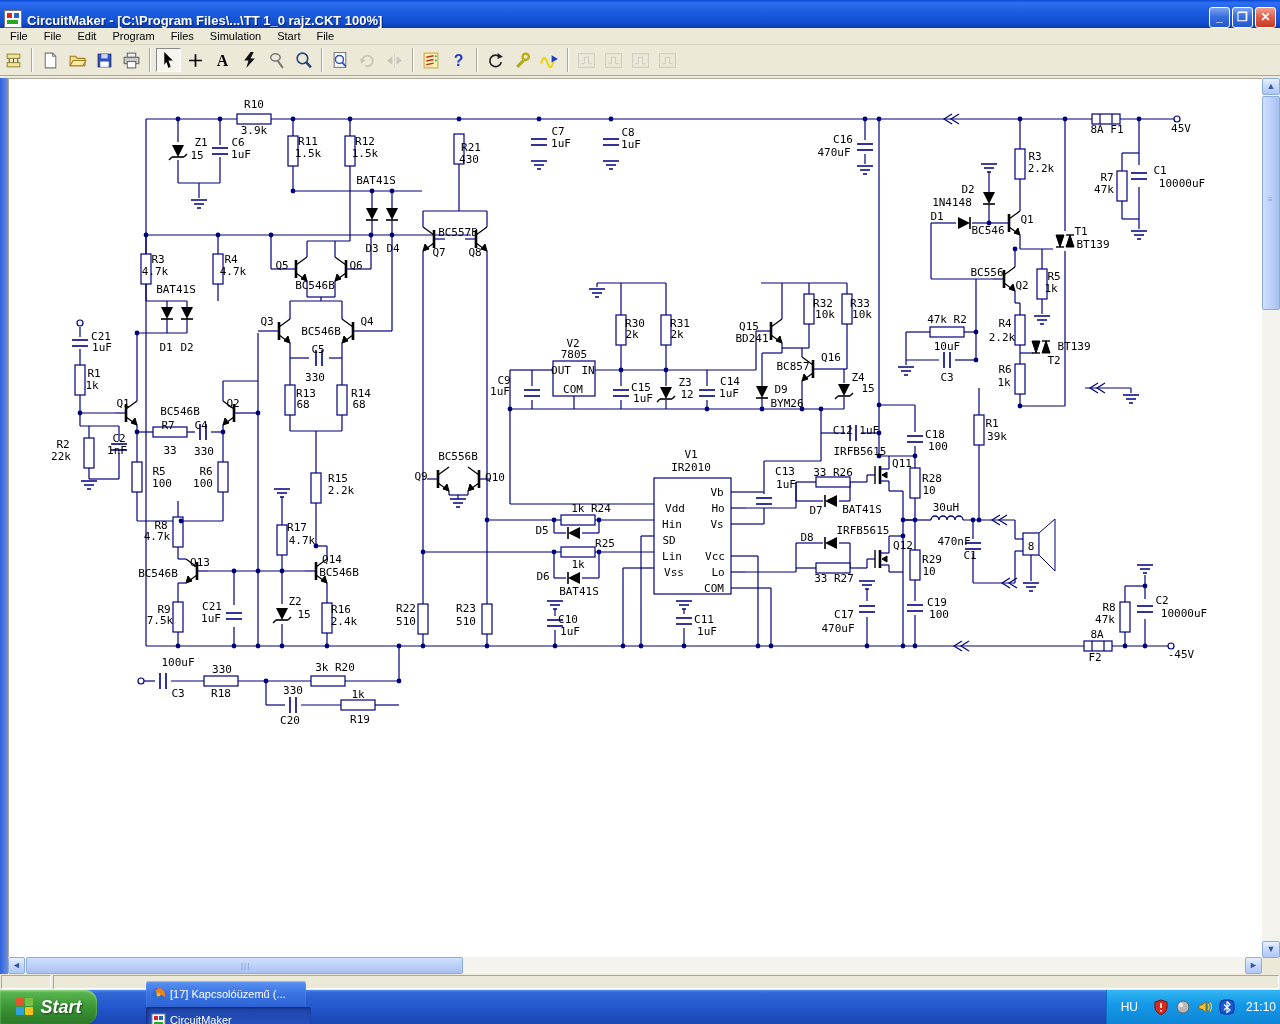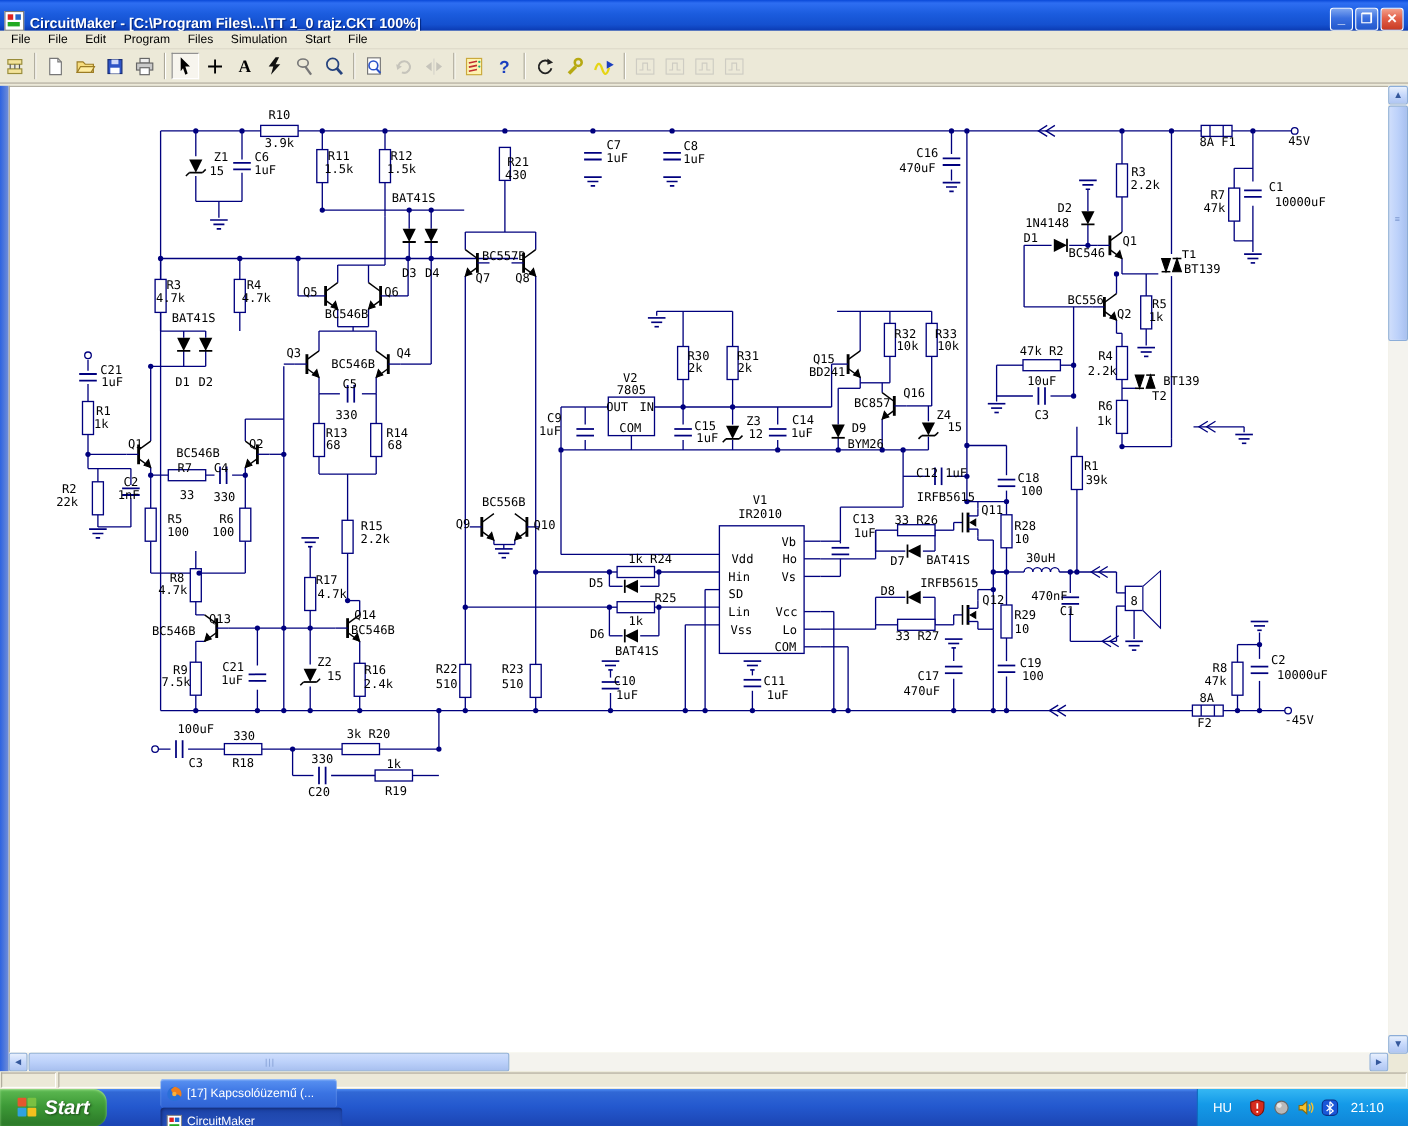--- a/index.html
+++ b/index.html
@@ -57,21 +57,21 @@
     background:linear-gradient(180deg,#5eba52 0%,#3d9a37 45%,#2e7d2a 90%);
     box-shadow:inset 0 1px 2px #9ee08f; color:#fff; font-weight:bold; font-style:italic; font-size:18px;
     display:flex; align-items:center; justify-content:center; text-shadow:1px 1px 2px #1c4a18; }
   .flag { width:20px; height:20px; position:relative; margin-right:5px; }
   .flag i { position:absolute; width:8px; height:8px; border-radius:1px; }
   .task { height:26px; margin-left:8px; width:160px; border-radius:3px; display:flex; align-items:center;
     color:#fff; font-size:11px; padding:0 5px; white-space:nowrap; overflow:hidden;
     background:linear-gradient(180deg,#5a92f2,#3a73e2 50%,#2f63d4); box-shadow:inset 0 1px 1px #9dc0f8; }
   .task.active { background:linear-gradient(180deg,#1c44a8,#2a55c4); box-shadow:inset 1px 1px 3px #12276b; width:165px; }
   .task .ticon { width:15px; height:15px; margin-right:4px; flex:none; }
-  #tray { margin-left:auto; height:34px; display:flex; align-items:center; padding:0 22px 0 14px;
+  #tray { margin-left:auto; height:34px; display:flex; align-items:center; padding:0 4px 0 14px;
     background:linear-gradient(180deg,#35b7f3 0%,#149ae8 40%,#0f86d8 95%); border-left:1px solid #0d6fc0;
     color:#fff; font-size:12px; }
   #tray .lang { margin-right:12px; }
   #tray svg { margin:0 3px; }
   #clock { margin-left:8px; }
   text { user-select:none; }
 </style>
 </head>
 <body>
 

